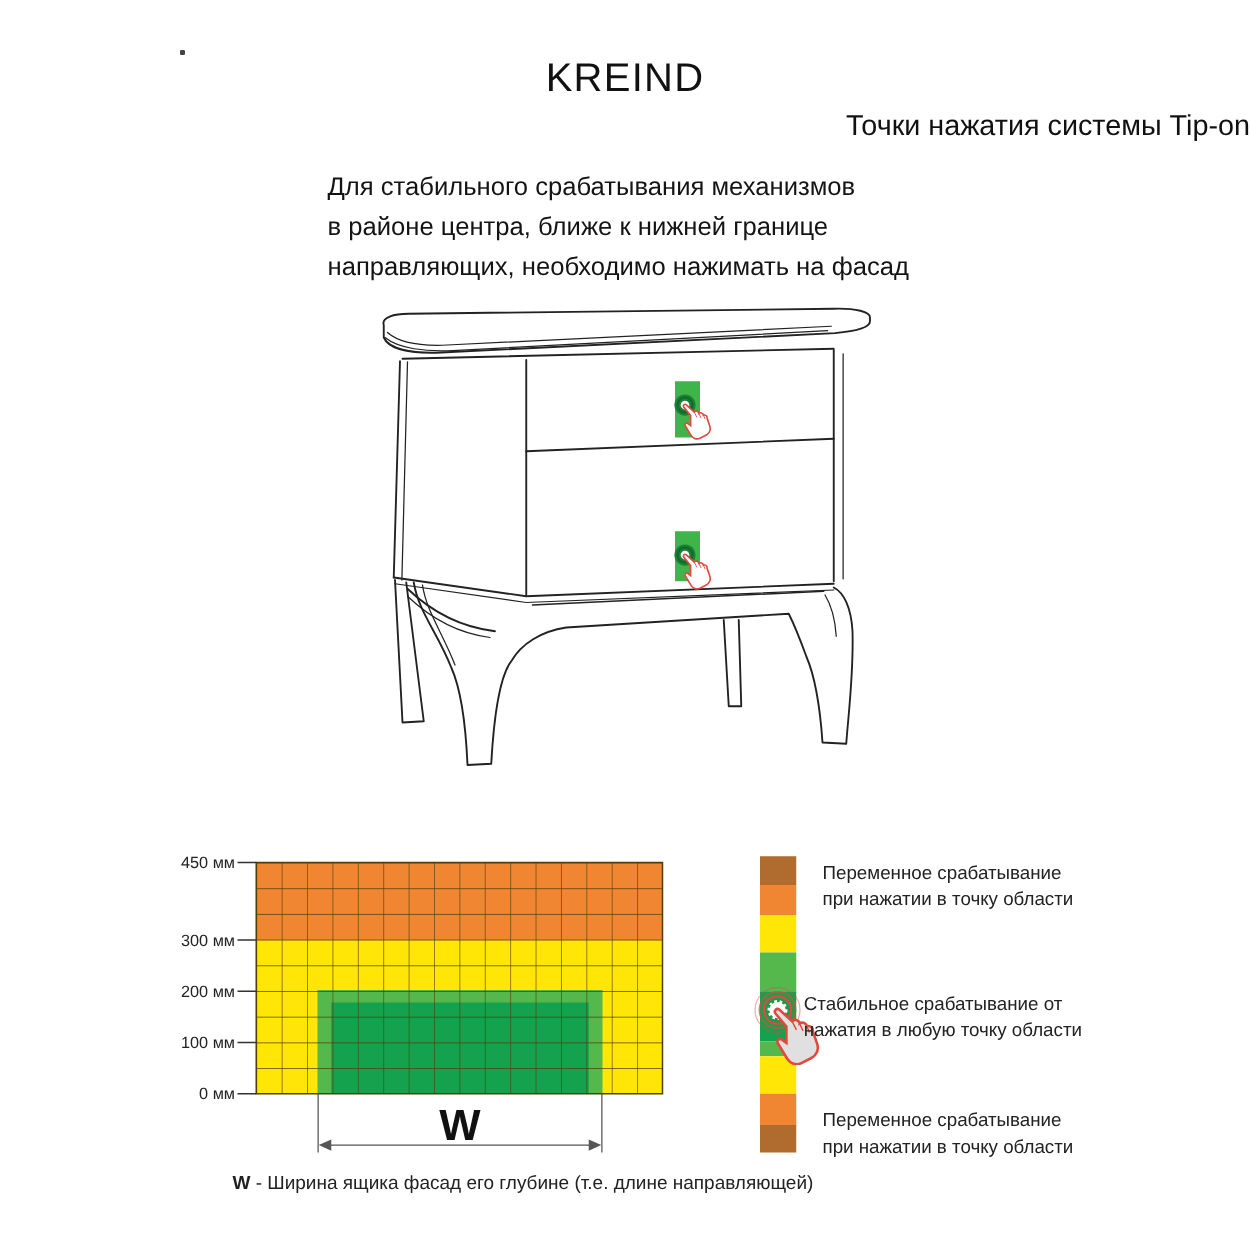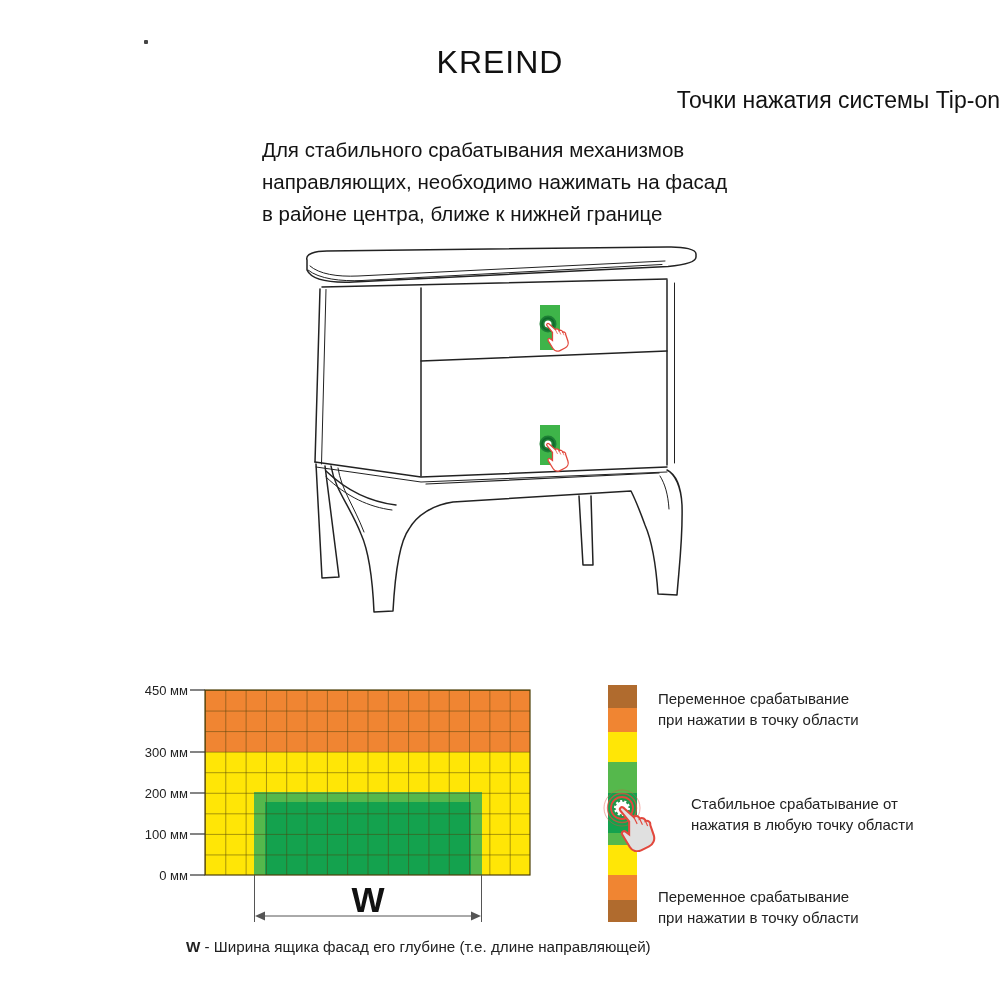--- a/index.html
+++ b/index.html
@@ -13,39 +13,39 @@
   .intro span{display:block;}
   .furniture-svg{left:195px;top:243px;}
   .chart-svg{left:140px;top:668px;}
   .chart-caption{left:186px;top:938px;font-size:15.2px;color:#222;}
   .chart-caption b{font-weight:bold;}
   .legend-bar{left:608px;top:685px;width:29px;height:237px;display:flex;flex-direction:column;}
   .legend-bar div{width:29px;}
   .legend-label{font-size:15px;line-height:21px;color:#222;}
   .legend-label span{display:block;margin-left:15px;}
   .ll-1{left:643px;top:688px;}
-  .ll-2{left:676px;top:793px;}
+  .ll-2{left:628px;top:793px;}
   .ll-3{left:643px;top:886px;}
   .legend-hand{left:592px;top:778px;}
   svg text{font-family:"Liberation Sans", sans-serif;}
 </style>
 </head>
 <body>
 
 <div class="page">
 
   <div class="abs stray-dot"></div>
 
   <div class="abs brand">KREIND</div>
   <div class="abs subtitle">Точки нажатия системы Tip-on</div>
 
   <div class="abs intro">
     <span>Для стабильного срабатывания механизмов</span>
+    <span>в районе центра, ближе к нижней границе</span>
     <span>направляющих, необходимо нажимать на фасад</span>
-    <span>в районе центра, ближе к нижней границе</span>
   </div>
 
   <svg class="abs furniture-svg" width="520" height="385" viewBox="0 0 520 385">
     <defs>
       <g id="hand-glyph">
         <path d="M12.2,15.6 L4.6,6.4 C3.2,4.7 5.3,2.3 7.2,3.7 L16.2,11.9
                  C16.2,11.9 17.5,10.3 19.5,11.1 C21.2,11.8 21.3,13.3 21.3,13.3
                  C21.3,13.3 23.0,12.2 24.8,13.1 C26.3,13.9 26.4,15.3 26.4,15.3
                  C26.4,15.3 28.3,14.7 29.7,16.0 C30.9,17.1 30.5,18.6 30.5,18.6
                  L33.6,27.6 C34.9,31.4 33.2,35.6 29.6,37.4 L22.6,40.9

